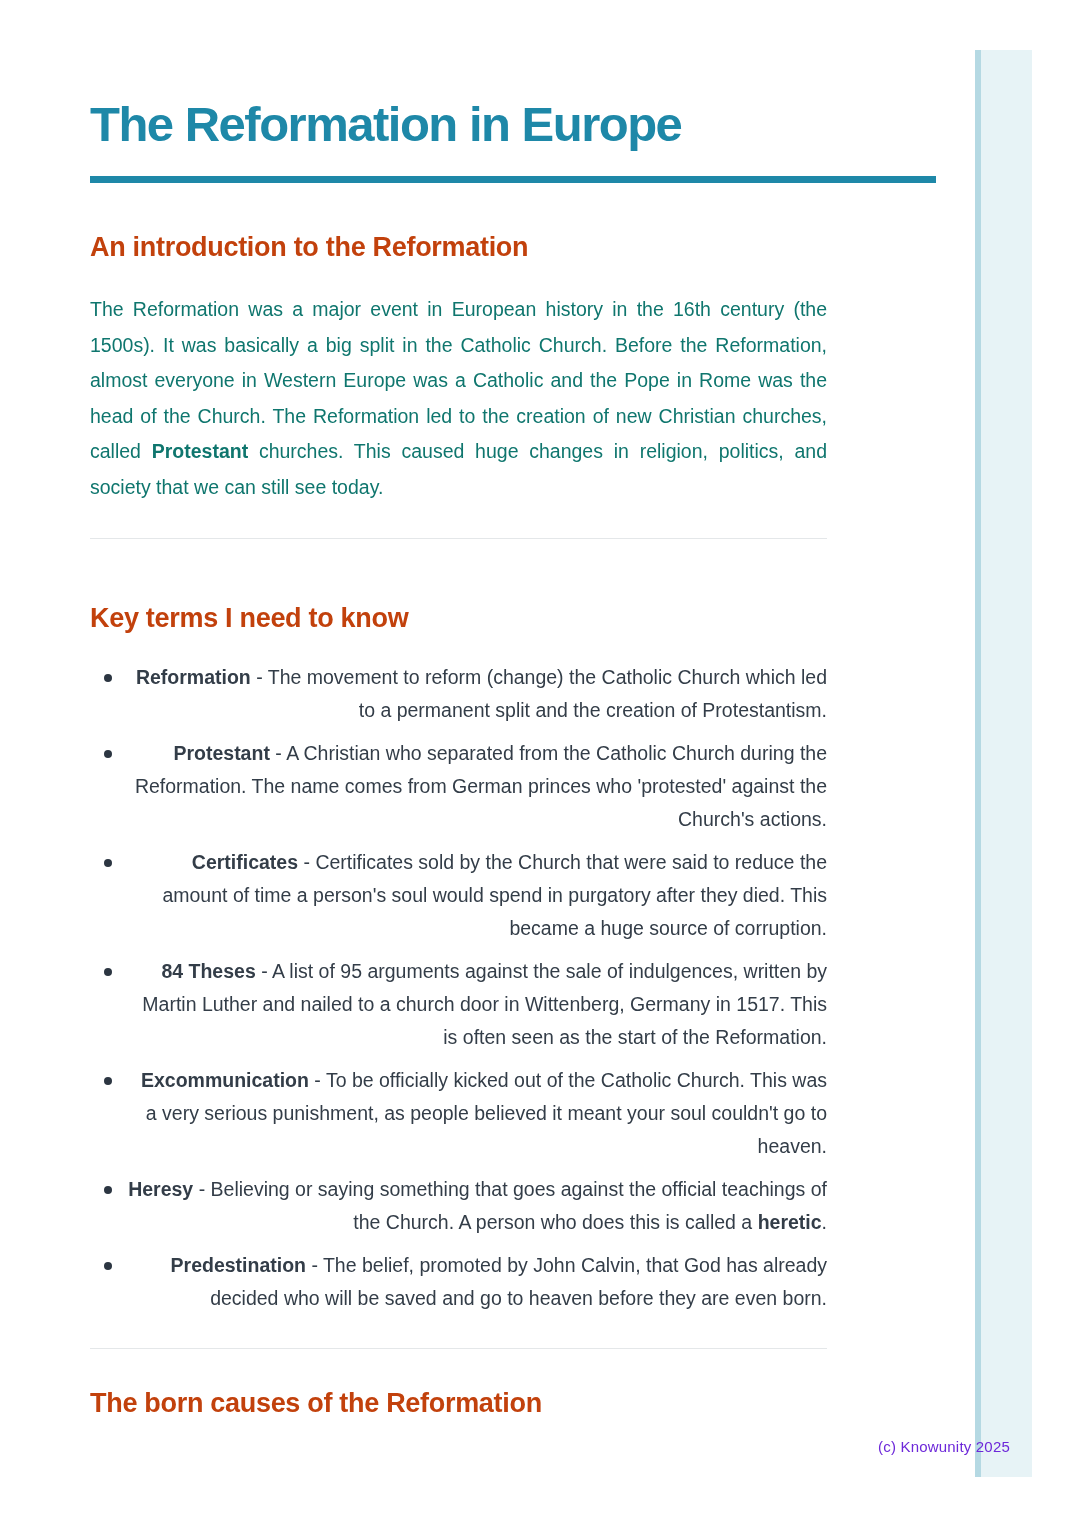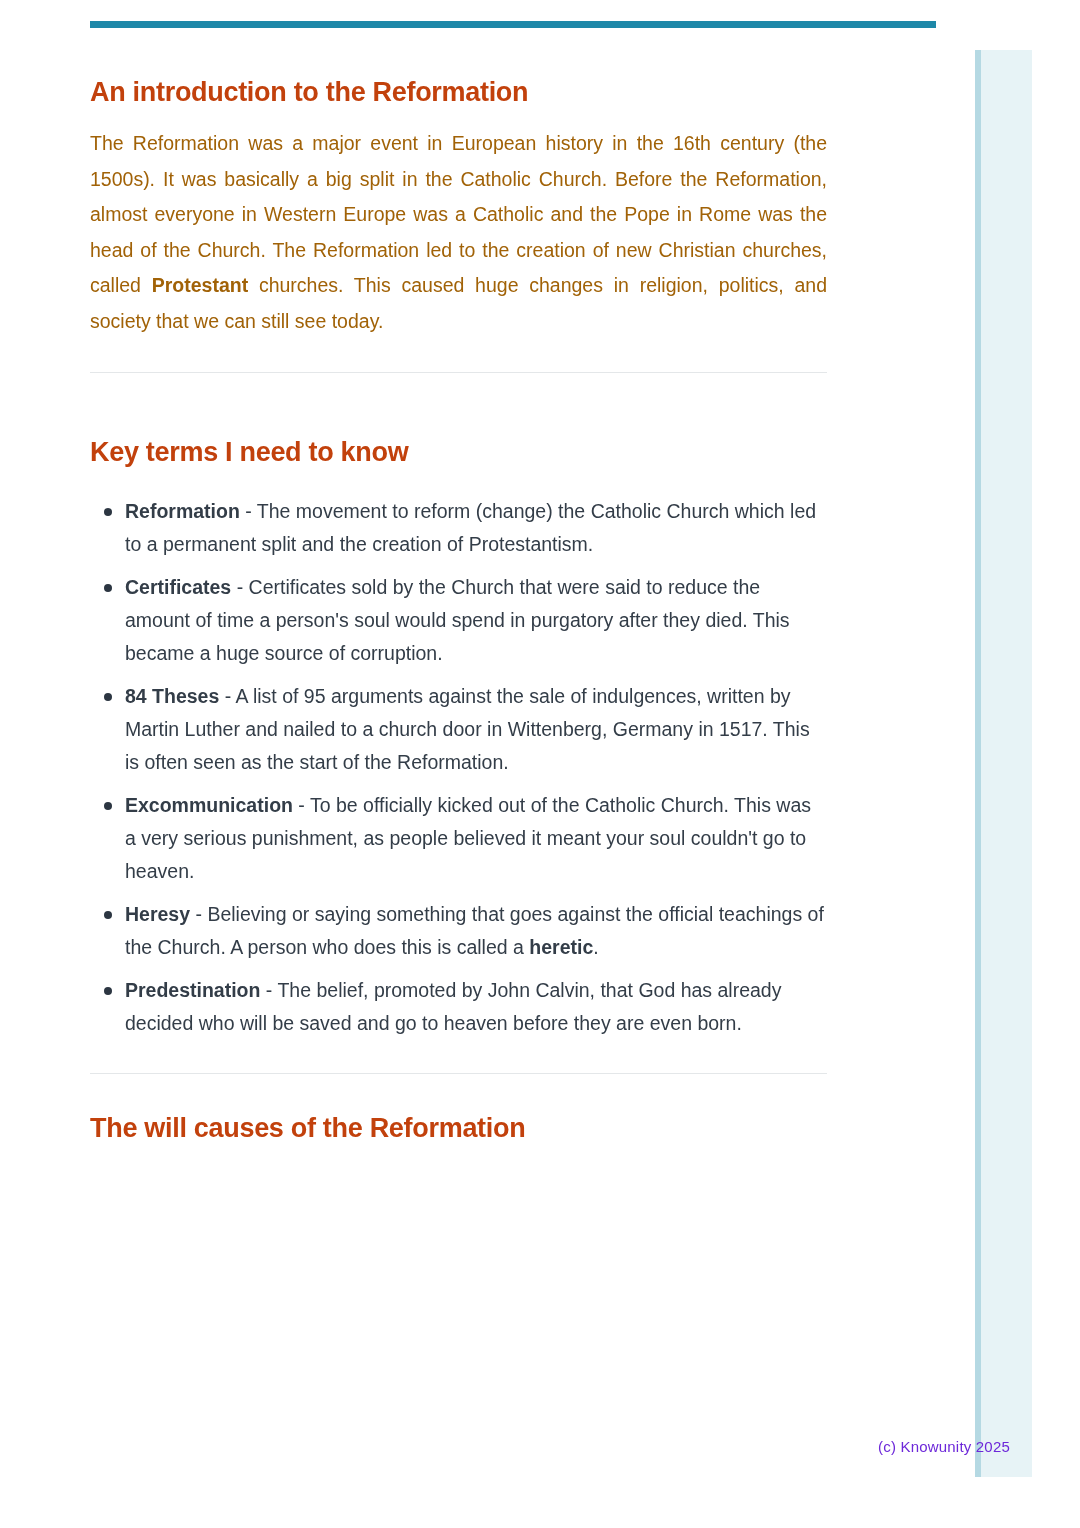--- a/index.html
+++ b/index.html
@@ -67,25 +67,25 @@
     color: #c2410c;
     letter-spacing: -0.3px;
   }
 
   h2.intro-heading  { margin-top: 49px; }
   h2.terms-heading  { margin-top: 64px; }
   h2.causes-heading { margin-top: 39px; }
 
   p.intro-paragraph {
     width: 737px;
-    margin-top: 18px;
+    margin-top: 29px;
     font-size: 19.5px;
     line-height: 35.5px;
     text-align: justify;
-    color: #a16207;
+    color: #0f766e;
   }
 
   .divider {
     width: 737px;
     border: none;
     border-top: 1px solid #e4e7e9;
     margin-top: 33px;
   }
 
   ul.terms-list {
@@ -94,20 +94,21 @@
     margin-top: 27px;
   }
 
   ul.terms-list li {
     position: relative;
     padding-left: 35px;
     font-size: 19.5px;
     line-height: 33px;
     margin-bottom: 10px;
     color: #333d48;
+    text-align: right;
   }
 
   .bullet-dot {
     position: absolute;
     left: 14px;
     top: 13px;
     width: 8px;
     height: 8px;
     border-radius: 50%;
     background: #2c3642;
@@ -117,40 +118,42 @@
 </style>
 </head>
 <body>
 
 <div class="side-bar"></div>
 
 <div class="watermark">(c) Knowunity 2025</div>
 
 <main class="content">
 
+  <h1 class="page-title">The Reformation in Europe</h1>
   <div class="title-rule"></div>
 
   <section>
     <h2 class="section-heading intro-heading">An introduction to the Reformation</h2>
     <p class="intro-paragraph"><span>The Reformation was a major event in European history in the 16th century (the 1500s). It was basically a big split in the Catholic Church. Before the Reformation, almost everyone in Western Europe was a Catholic and the Pope in Rome was the head of the Church. The Reformation led to the creation of new Christian churches, called </span><span class="inline-bold">Protestant</span><span> churches. This caused huge changes in religion, politics, and society that we can still see today.</span></p>
   </section>
 
   <hr class="divider">
 
   <section>
     <h2 class="section-heading terms-heading">Key terms I need to know</h2>
     <ul class="terms-list">
       <li><span class="bullet-dot"></span><span class="term-bold">Reformation</span><span> - The movement to reform (change) the Catholic Church which led to a permanent split and the creation of Protestantism.</span><span class="inline-bold"></span><span></span></li>
+      <li><span class="bullet-dot"></span><span class="term-bold">Protestant</span><span> - A Christian who separated from the Catholic Church during the Reformation. The name comes from German princes who 'protested' against the Church's actions.</span><span class="inline-bold"></span><span></span></li>
       <li><span class="bullet-dot"></span><span class="term-bold">Certificates</span><span> - Certificates sold by the Church that were said to reduce the amount of time a person's soul would spend in purgatory after they died. This became a huge source of corruption.</span><span class="inline-bold"></span><span></span></li>
       <li><span class="bullet-dot"></span><span class="term-bold">84 Theses</span><span> - A list of 95 arguments against the sale of indulgences, written by Martin Luther and nailed to a church door in Wittenberg, Germany in 1517. This is often seen as the start of the Reformation.</span><span class="inline-bold"></span><span></span></li>
       <li><span class="bullet-dot"></span><span class="term-bold">Excommunication</span><span> - To be officially kicked out of the Catholic Church. This was a very serious punishment, as people believed it meant your soul couldn't go to heaven.</span><span class="inline-bold"></span><span></span></li>
       <li><span class="bullet-dot"></span><span class="term-bold">Heresy</span><span> - Believing or saying something that goes against the official teachings of the Church. A person who does this is called a </span><span class="inline-bold">heretic</span><span>.</span></li>
       <li><span class="bullet-dot"></span><span class="term-bold">Predestination</span><span> - The belief, promoted by John Calvin, that God has already decided who will be saved and go to heaven before they are even born.</span><span class="inline-bold"></span><span></span></li>
     </ul>
   </section>
 
   <hr class="divider">
 
   <section>
-    <h2 class="section-heading causes-heading">The will causes of the Reformation</h2>
+    <h2 class="section-heading causes-heading">The born causes of the Reformation</h2>
   </section>
 
 </main>
 
 </body></html>

